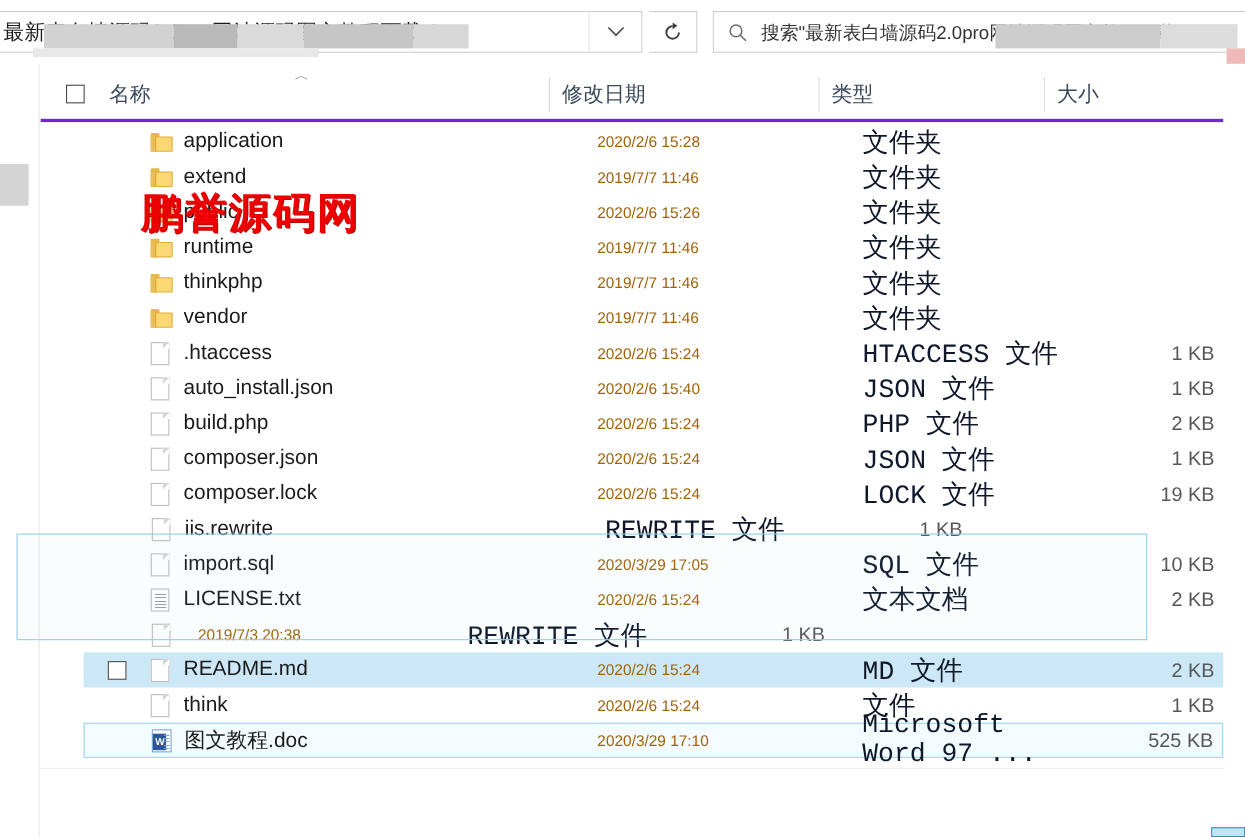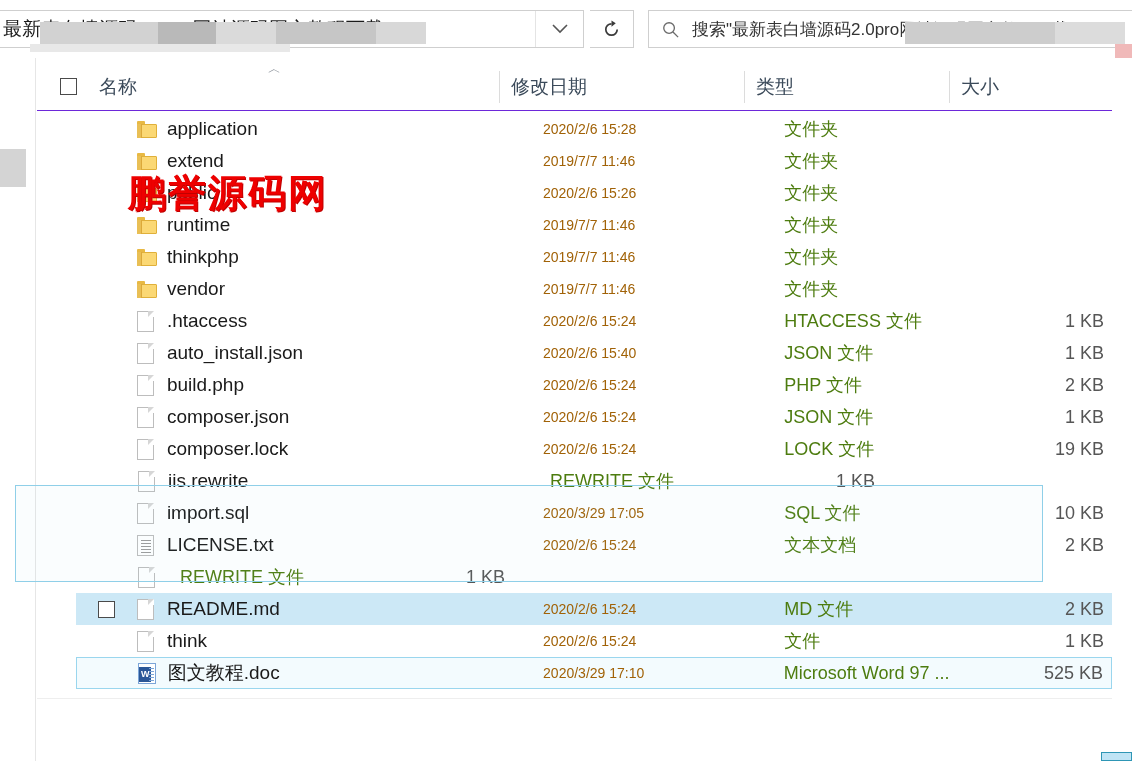--- a/index.html
+++ b/index.html
@@ -69,21 +69,21 @@
     border-right: 1px solid #e6e6e6; background: #ffffff;
   }
   .navchip {
     position: absolute; left: 0; top: 91px; width: 26px; height: 38px;
     background: #d4d4d4;
   }
 
   
   .listhead {
     position: absolute; left: 37px; top: 63px; width: 1075px; height: 48px;
-    border-bottom: 1px solid #6d28d9; background: #ffffff;
+    border-bottom: 3px solid #6d28d9; background: #ffffff;
     display: flex; align-items: center;
   }
   .hcell { font-size: 19px; color: #3b4a5a; position: relative; height: 48px;
            display: flex; align-items: center; }
   .hcell.sep::before {
     content: ""; position: absolute; left: 0; top: 8px; bottom: 8px;
     width: 1px; background: #dcdcdc;
   }
   .h-check { width: 62px; display:flex; align-items:center; justify-content:flex-end;
              padding-right: 22px; }
@@ -107,21 +107,21 @@
     display: flex; align-items: center; height: 32px; position: relative; margin-left: 39px;
   }
   .row .c-check {
     width: 62px; display: flex; align-items: center; justify-content: flex-end;
     padding-right: 22px;
   }
   .row .c-icon { width: 30px; display:flex; align-items:center; justify-content:flex-start; }
   .row .c-name { width: 370px; font-size: 19px; color: #1a1a1a; white-space: nowrap;
                  overflow: hidden; }
   .row .c-date { width: 245px; font-size: 14px; color: #a16207; padding-left: 12px; }
-  .row .c-type { width: 205px; font-size: 18px; color: #4d7c0f; padding-left: 12px; }
+  .row .c-type { width: 205px; font-size: 24px; color: #0f172a; padding-left: 12px; font-family: Liberation Mono, monospace; }
   .row .c-size { width: 140px; font-size: 18px; color: #565656; text-align: right;
                  padding-right: 8px; }
   .row.selected { background: #cce8f6; }
   .row.marquee-last {
     border: 1px solid #9ad6ee; background: #f3fbfe;
   }
 
   
   .marquee {
     position: absolute; left: 15px; top: 485px; width: 1028px; height: 97px;
@@ -425,20 +425,21 @@
         <div class="c-name">LICENSE.txt</div>
         <div class="c-date">2020/2/6 15:24</div>
         <div class="c-type">文本文档</div>
         <div class="c-size">2 KB</div>
       </div>
       <div class="row">
         <div class="c-check"></div>
         <div class="c-icon">
           <span class="doc-ico"></span>
         </div>
+        <div class="c-date">2019/7/3 20:38</div>
         <div class="c-type">REWRITE 文件</div>
         <div class="c-size">1 KB</div>
       </div>
       <div class="row selected">
         <div class="c-check">
           <span class="cb"></span>
         </div>
         <div class="c-icon">
           <span class="doc-ico"></span>
         </div>

